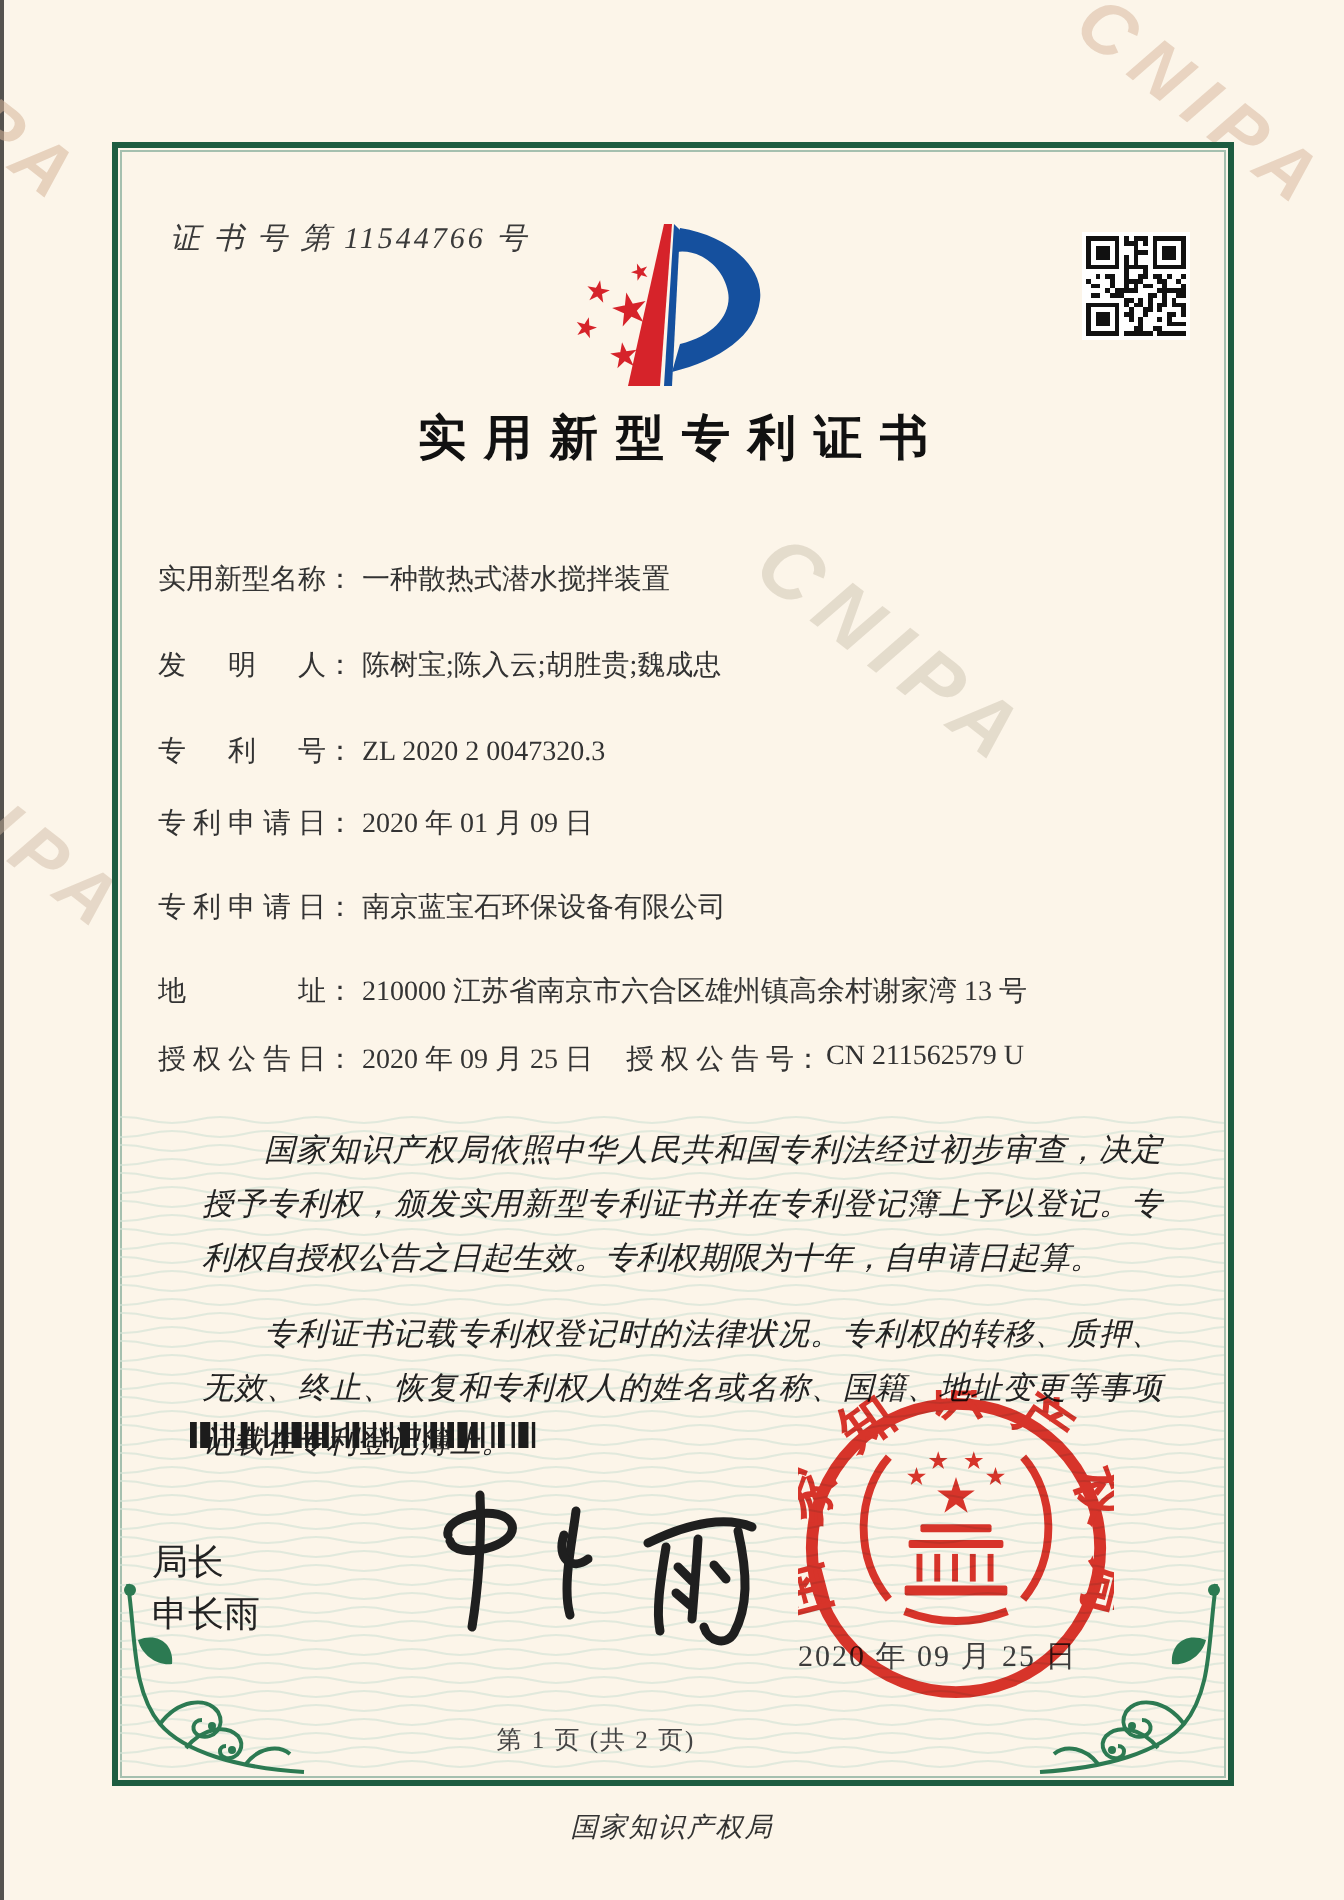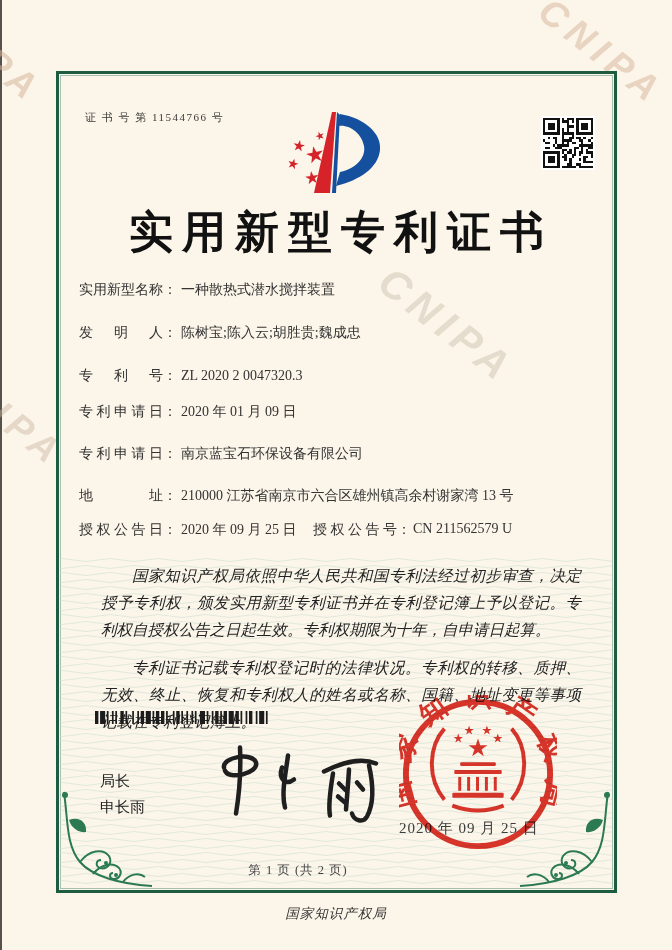--- a/index.html
+++ b/index.html
@@ -24,45 +24,45 @@
   .frame{
     position:absolute;left:56px;top:71px;width:555px;height:816px;
     border:3px solid #1d5c40;background:transparent;
   }
   .frame::after{
     content:"";position:absolute;inset:1px;border:1px solid #a5c0af;pointer-events:none;
   }
   .waves{position:absolute;left:60px;top:556px;width:552px;height:332px;pointer-events:none;}
   .waves path{stroke:#d2e2d5;stroke-width:1;fill:none;opacity:.65;}
   
-  .cert-no{position:absolute;left:85px;top:110px;font-size:11px;letter-spacing:1.5px;color:#3a3a3a;}
+  .cert-no{position:absolute;left:85px;top:110px;font-size:15px;letter-spacing:1.5px;color:#3a3a3a;font-style:italic;}
   .logo{position:absolute;left:270px;top:98px;width:125px;height:105px;}
   .qr{position:absolute;left:541px;top:116px;width:54px;height:54px;background:#fff;padding:2px;box-sizing:border-box;}
   .title{
     position:absolute;left:56px;top:203px;width:561px;text-align:center;
-    font-size:44px;font-weight:bold;letter-spacing:9px;text-indent:9px;color:#111;
+    font-size:24px;font-weight:bold;letter-spacing:9px;text-indent:9px;color:#111;
   }
   
   .row{position:absolute;left:79px;font-size:14px;color:#333;white-space:nowrap;}
   .row .lbl{display:inline-block;width:84px;text-align:justify;text-align-last:justify;vertical-align:bottom;}
   .row .colon{margin-right:4px;}
   .r1{top:281px}.r2{top:324px}.r3{top:367px}.r4{top:403px}.r5{top:445px}.r6{top:487px}.r7{top:521px}
   .pair2-lbl{position:absolute;left:234px;display:inline-block;width:84px;text-align:justify;text-align-last:justify;}
   .pair2-colon{position:absolute;left:318px;}
   .pair2-val{position:absolute;left:334px;}
   
   .body-text{
     position:absolute;left:90px;top:551px;width:502px;
     font-size:15.5px;line-height:27px;font-style:italic;color:#222;
     text-align:justify;
   }
   .body-text p{margin:11px;text-indent:2em;}
   
   .barcode{position:absolute;left:95px;top:711px;width:176px;height:13px;}
-  .officer{position:absolute;left:100px;top:768px;font-size:15px;line-height:26px;color:#222;}
+  .officer{position:absolute;left:76px;top:768px;font-size:18px;line-height:26px;color:#222;}
   .signature{position:absolute;left:196px;top:742px;width:200px;height:98px;}
   .signature path{stroke:#1f1f1f;stroke-width:4.5;fill:none;stroke-linecap:round;stroke-linejoin:round;}
   .seal{position:absolute;left:399px;top:695px;width:158px;height:158px;opacity:.93;mix-blend-mode:multiply;}
   .seal-date{position:absolute;left:399px;top:819px;font-size:15px;letter-spacing:1px;color:#3c3c3c;}
   .page-note{position:absolute;left:56px;top:862px;width:484px;text-align:center;font-size:12.5px;color:#444;letter-spacing:1px;}
   .cont-note{position:absolute;left:0;top:905px;width:672px;text-align:center;font-size:13.5px;font-style:italic;color:#333;letter-spacing:1px;}
   .ornament{position:absolute;width:95px;height:100px;}
   .ornament path{stroke:#2c7a52;stroke-width:2;fill:none;}
   .ornament .fl{fill:#2c7a52;stroke:none;}
   .orn-bl{left:59px;top:790px;}

